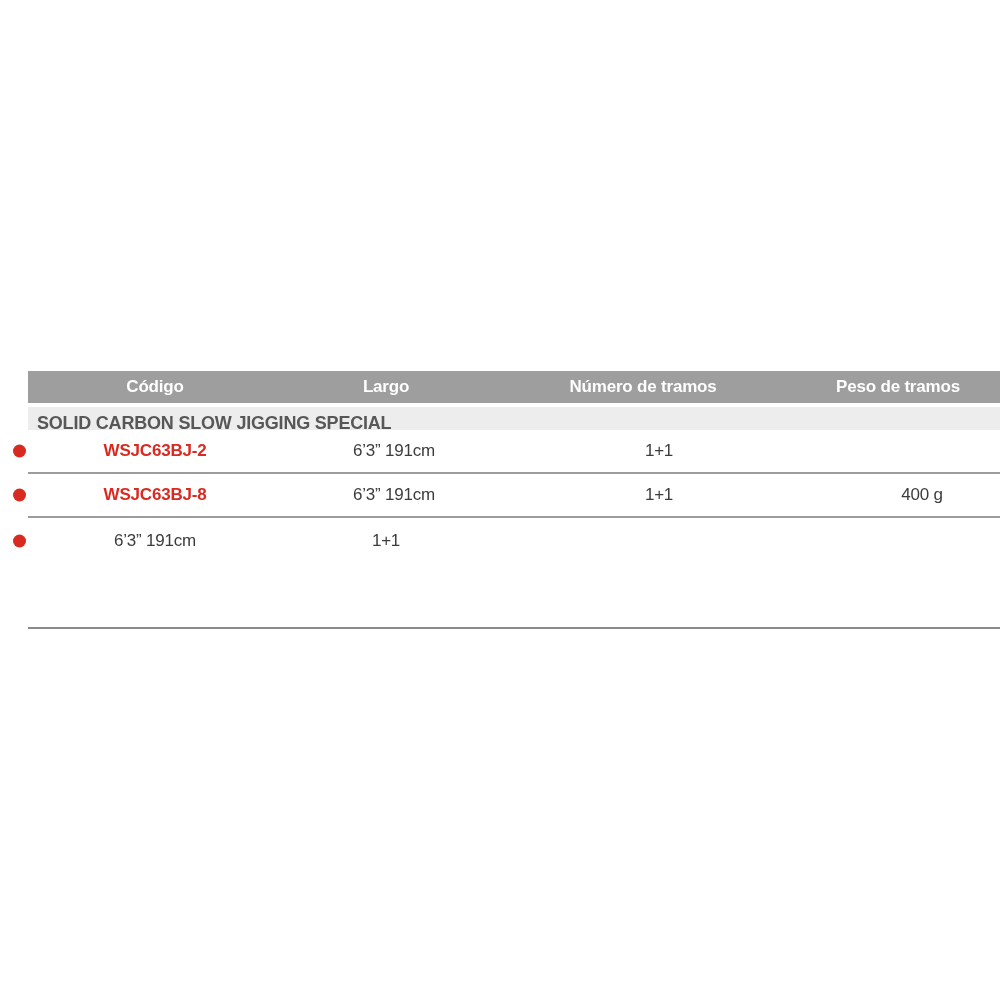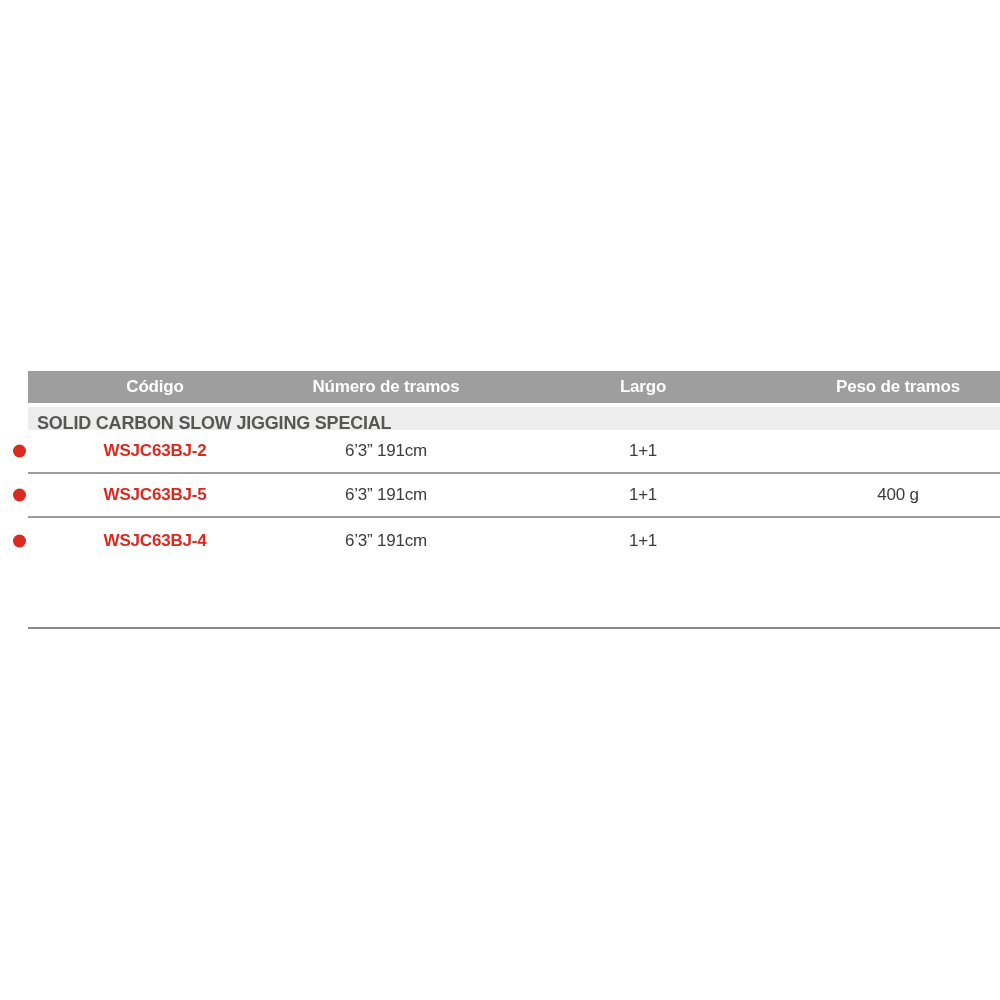--- a/index.html
+++ b/index.html
@@ -57,21 +57,21 @@
     text-align:left;
   }
   .data-row{
     position:relative;
     height:44px;
     background:#ffffff;
     font-size:17px;
     color:var(--cell-text);
     letter-spacing:-0.2px;
   }
-  .data-row.with-divider{border-bottom:2px solid var(--divider);}
+  .data-row.with-divider{border-bottom:2px solid var(--divider);gap:8px;}
   .data-row.last{height:46px;}
   .data-row .cell{text-align:center;}
   .cell-code{
     font-weight:bold;
     color:var(--code-text);
   }
   .bullet{
     position:absolute;
     left:-15px;
     top:50%;
@@ -92,47 +92,46 @@
 </style>
 </head>
 <body>
 
 <div class="stage">
 
   <div class="spec-table">
 
     <div class="grid-row header-row">
       <div class="cell">Código</div>
+      <div class="cell">Largo</div>
       <div class="cell">Número de tramos</div>
-      <div class="cell">Largo</div>
       <div class="cell">Peso de tramos</div>
     </div>
 
     <div class="header-gap"></div>
 
     <div class="group-row">SOLID CARBON SLOW JIGGING SPECIAL</div>
 
     <div class="grid-row data-row with-divider">
       <span class="bullet"></span>
       <div class="cell cell-code">WSJC63BJ-2</div>
       <div class="cell">6’3” 191cm</div>
       <div class="cell">1+1</div>
     </div>
 
     <div class="grid-row data-row with-divider">
       <span class="bullet"></span>
-      <div class="cell cell-code">WSJC63BJ-5</div>
+      <div class="cell cell-code">WSJC63BJ-8</div>
       <div class="cell">6’3” 191cm</div>
       <div class="cell">1+1</div>
       <div class="cell">400 g</div>
     </div>
 
     <div class="grid-row data-row last">
       <span class="bullet"></span>
-      <div class="cell cell-code">WSJC63BJ-4</div>
       <div class="cell">6’3” 191cm</div>
       <div class="cell">1+1</div>
     </div>
 
   </div>
 
   <div class="bottom-rule"></div>
 
 </div>
 

